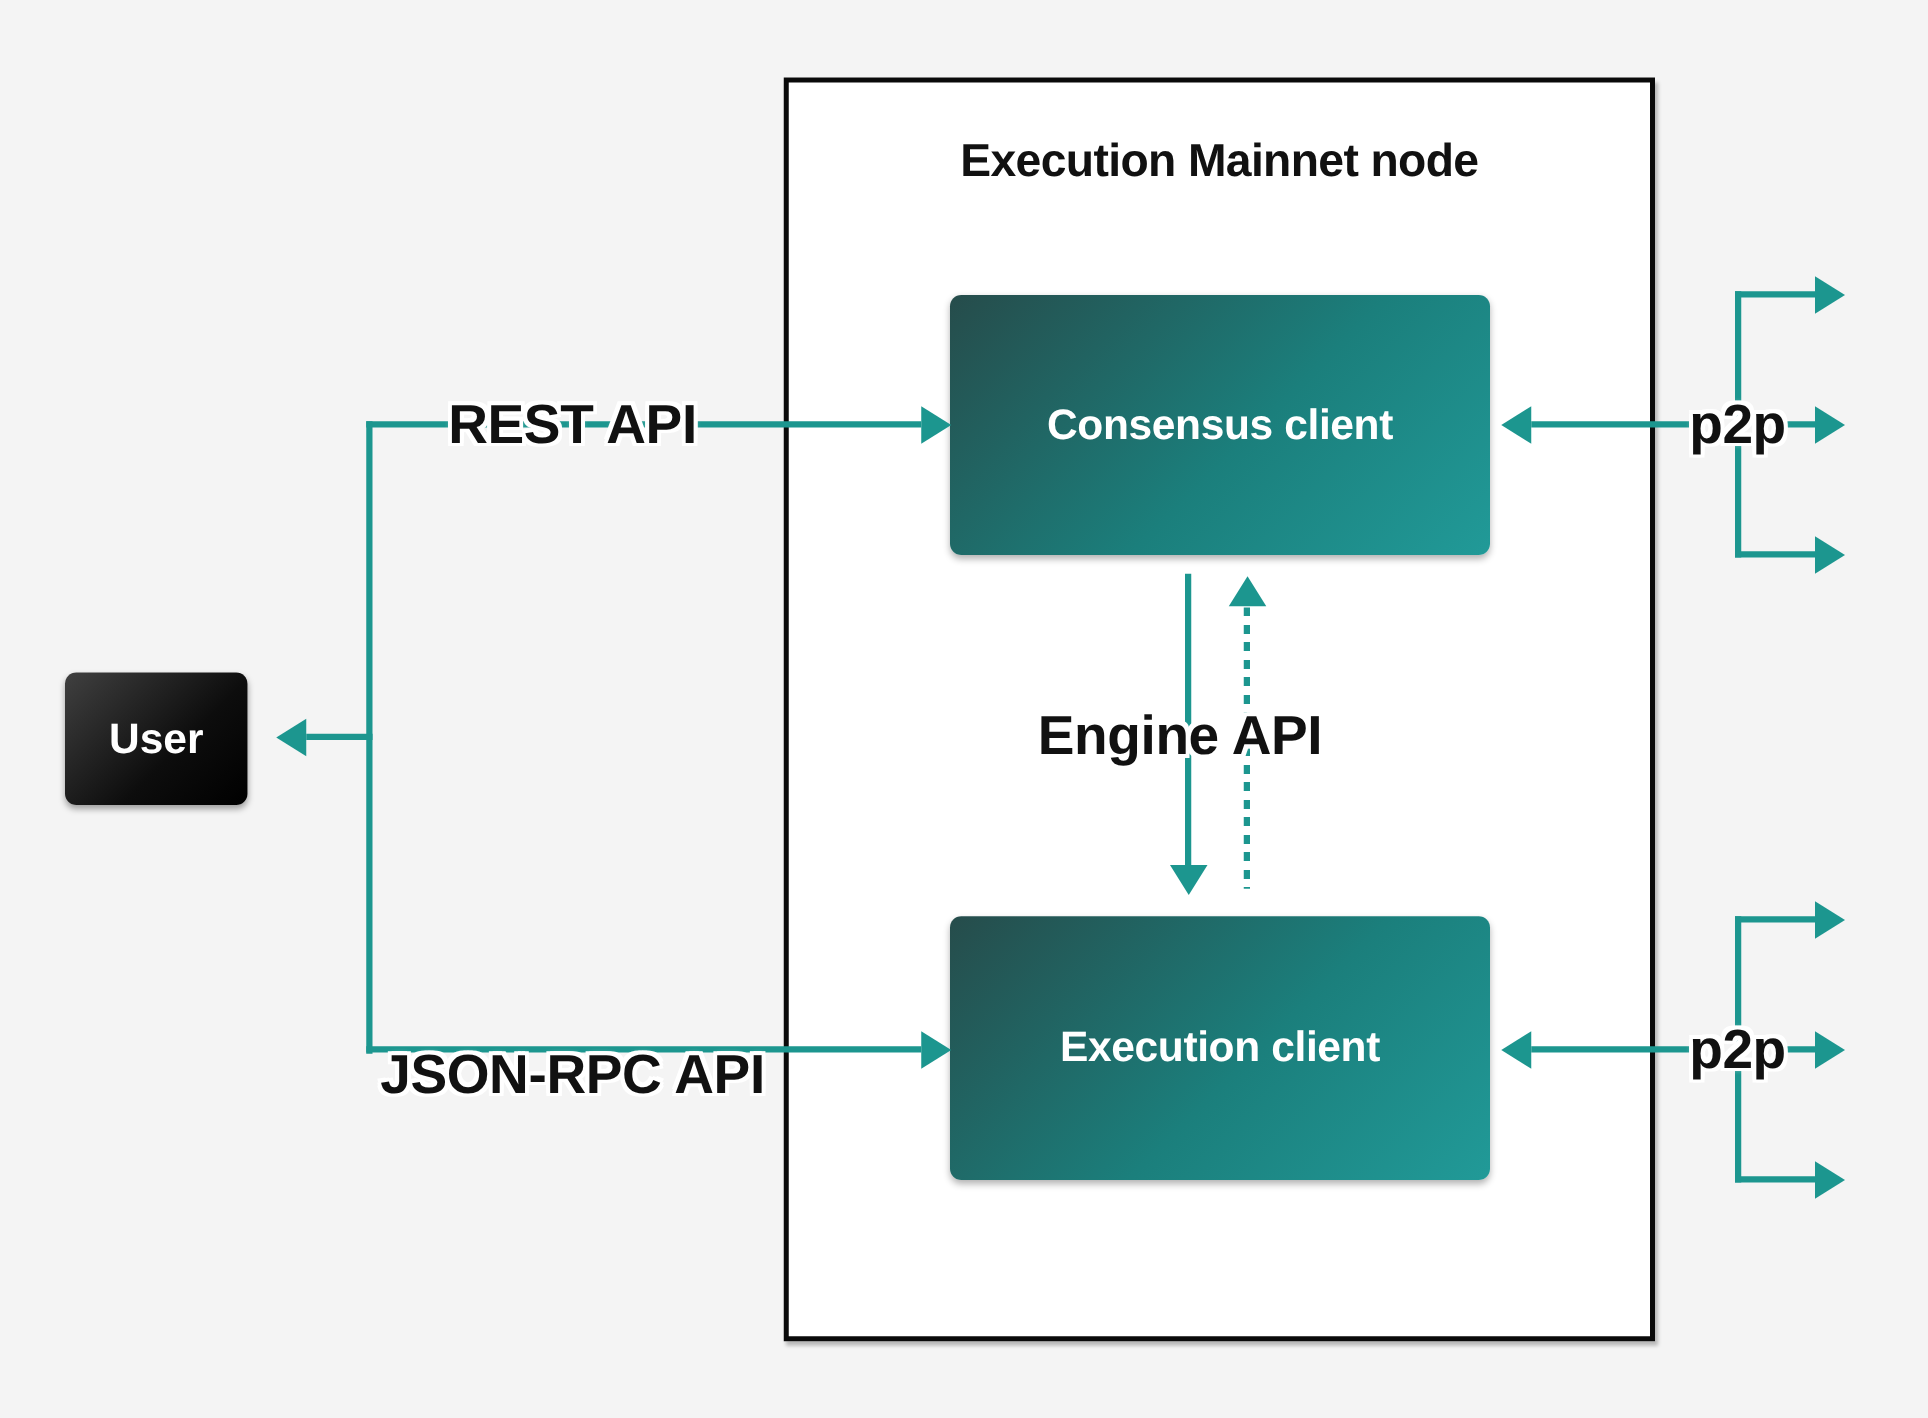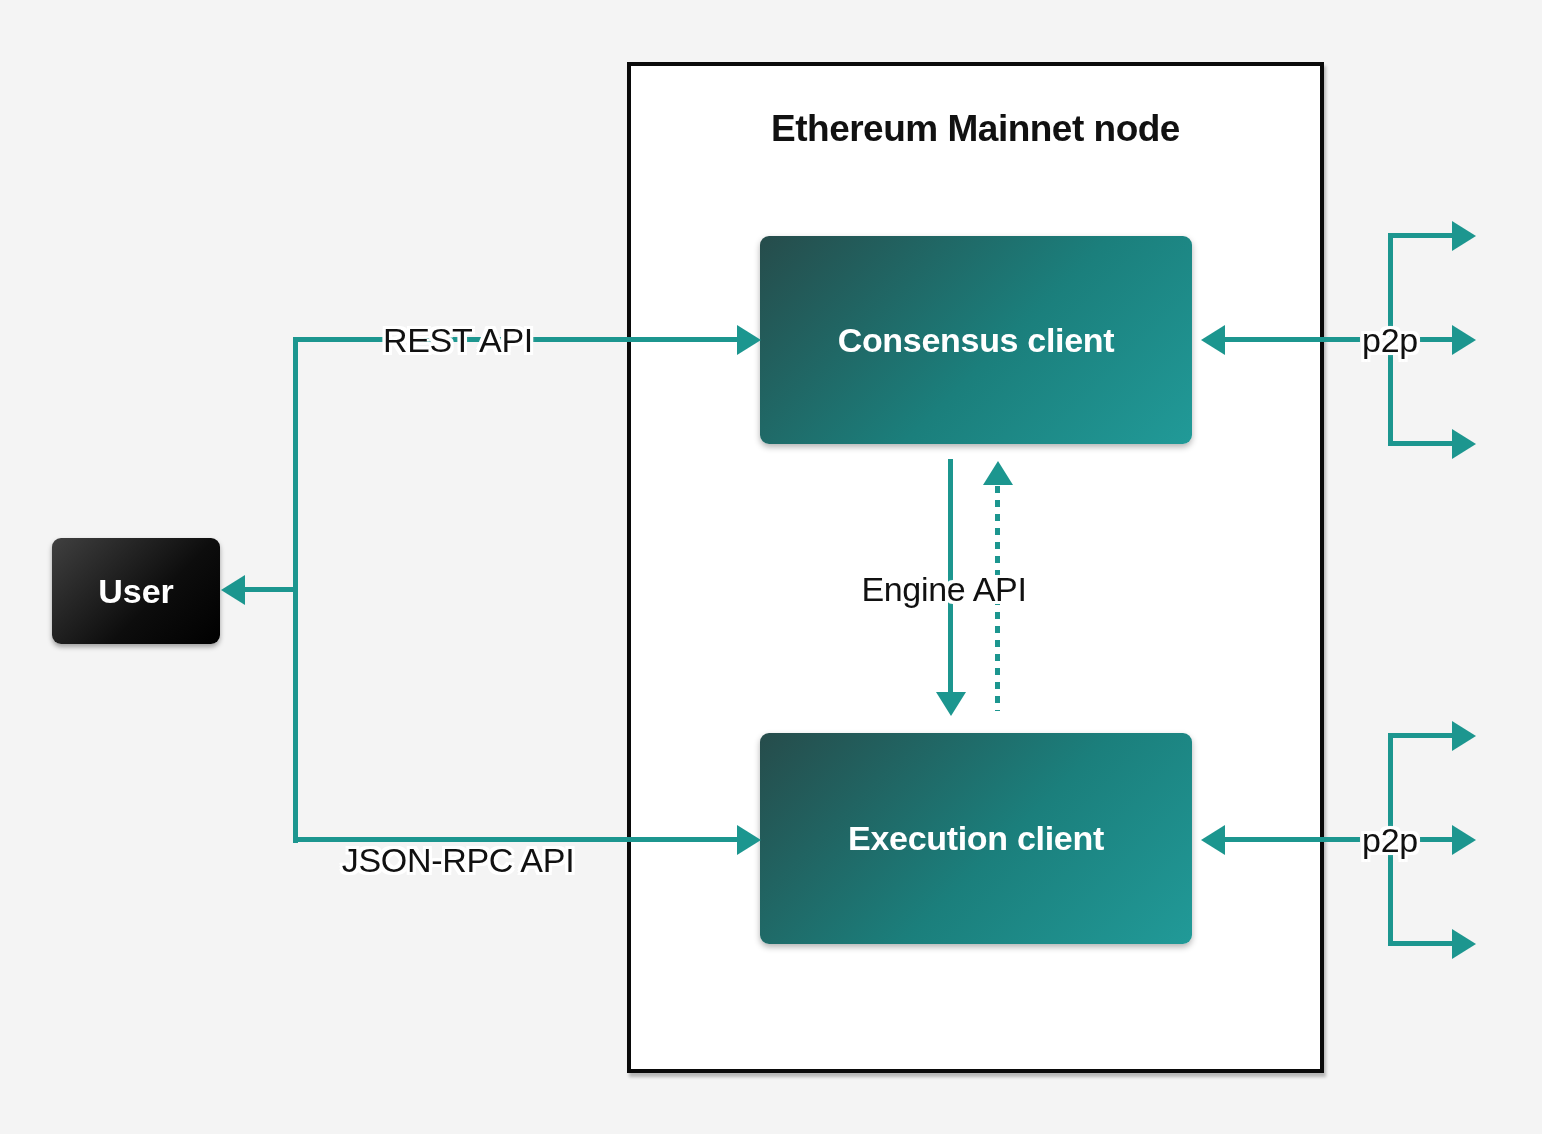--- a/index.html
+++ b/index.html
@@ -32,21 +32,21 @@
   .client-box{
     position:absolute;left:760px;width:432px;
     background:linear-gradient(135deg,var(--client-grad-start) 0%,var(--client-grad-mid) 55%,var(--client-grad-end) 100%);
     border-radius:9px;display:flex;align-items:center;justify-content:center;
     box-shadow:0 3px 6px rgba(0,0,0,0.3);z-index:1;
   }
   .client-box span{font-size:34px;font-weight:700;color:var(--text-light);letter-spacing:-0.3px;}
   .consensus{top:236px;height:208px;}
   .execution{top:733px;height:211px;}
   .user-box{
-    position:absolute;left:52px;top:538px;width:168px;height:106px;
+    position:absolute;left:52px;top:538px;width:146px;height:106px;
     background:linear-gradient(135deg,var(--user-grad-start) 0%,#0d0d0d 60%,var(--user-grad-end) 100%);
     border-radius:9px;display:flex;align-items:center;justify-content:center;
     box-shadow:0 3px 5px rgba(0,0,0,0.35);z-index:1;
   }
   .user-box span{font-size:34px;font-weight:700;color:var(--text-light);}
 
   
   .hline{position:absolute;height:5px;background:var(--accent);z-index:2;}
   .vline{position:absolute;width:5px;background:var(--accent);z-index:2;}
   .vline-dotted{
@@ -55,34 +55,34 @@
   }
   .arr{position:absolute;width:0;height:0;z-index:2;}
   .arr-right{border-top:15px solid transparent;border-bottom:15px solid transparent;border-left:24px solid var(--accent);}
   .arr-left{border-top:15px solid transparent;border-bottom:15px solid transparent;border-right:24px solid var(--accent);}
   .arr-down{border-left:15px solid transparent;border-right:15px solid transparent;border-top:24px solid var(--accent);}
   .arr-up{border-left:15px solid transparent;border-right:15px solid transparent;border-bottom:24px solid var(--accent);}
 
   
   .edge-label{
     position:absolute;transform:translate(-50%,-50%);white-space:nowrap;
-    font-size:34px;font-weight:400;color:var(--text-dark);z-index:3;letter-spacing:-0.3px;
+    font-size:44px;font-weight:700;color:var(--text-dark);z-index:3;letter-spacing:-0.3px;
     text-shadow:
       -3px -3px 0 #fff, 3px -3px 0 #fff, -3px 3px 0 #fff, 3px 3px 0 #fff,
       -3px 0 0 #fff, 3px 0 0 #fff, 0 -3px 0 #fff, 0 3px 0 #fff,
       0 0 5px #fff;
   }
 </style>
 </head>
 <body>
 
 <div class="canvas">
 
   <div class="mainnet-box"></div>
-  <div class="mainnet-title">Ethereum Mainnet node</div>
+  <div class="mainnet-title">Execution Mainnet node</div>
 
   <div class="client-box execution">
     <span>Execution client</span>
   </div>
   <div class="client-box consensus">
     <span>Consensus client</span>
   </div>
 
   <div class="user-box">
     <span>User</span>

